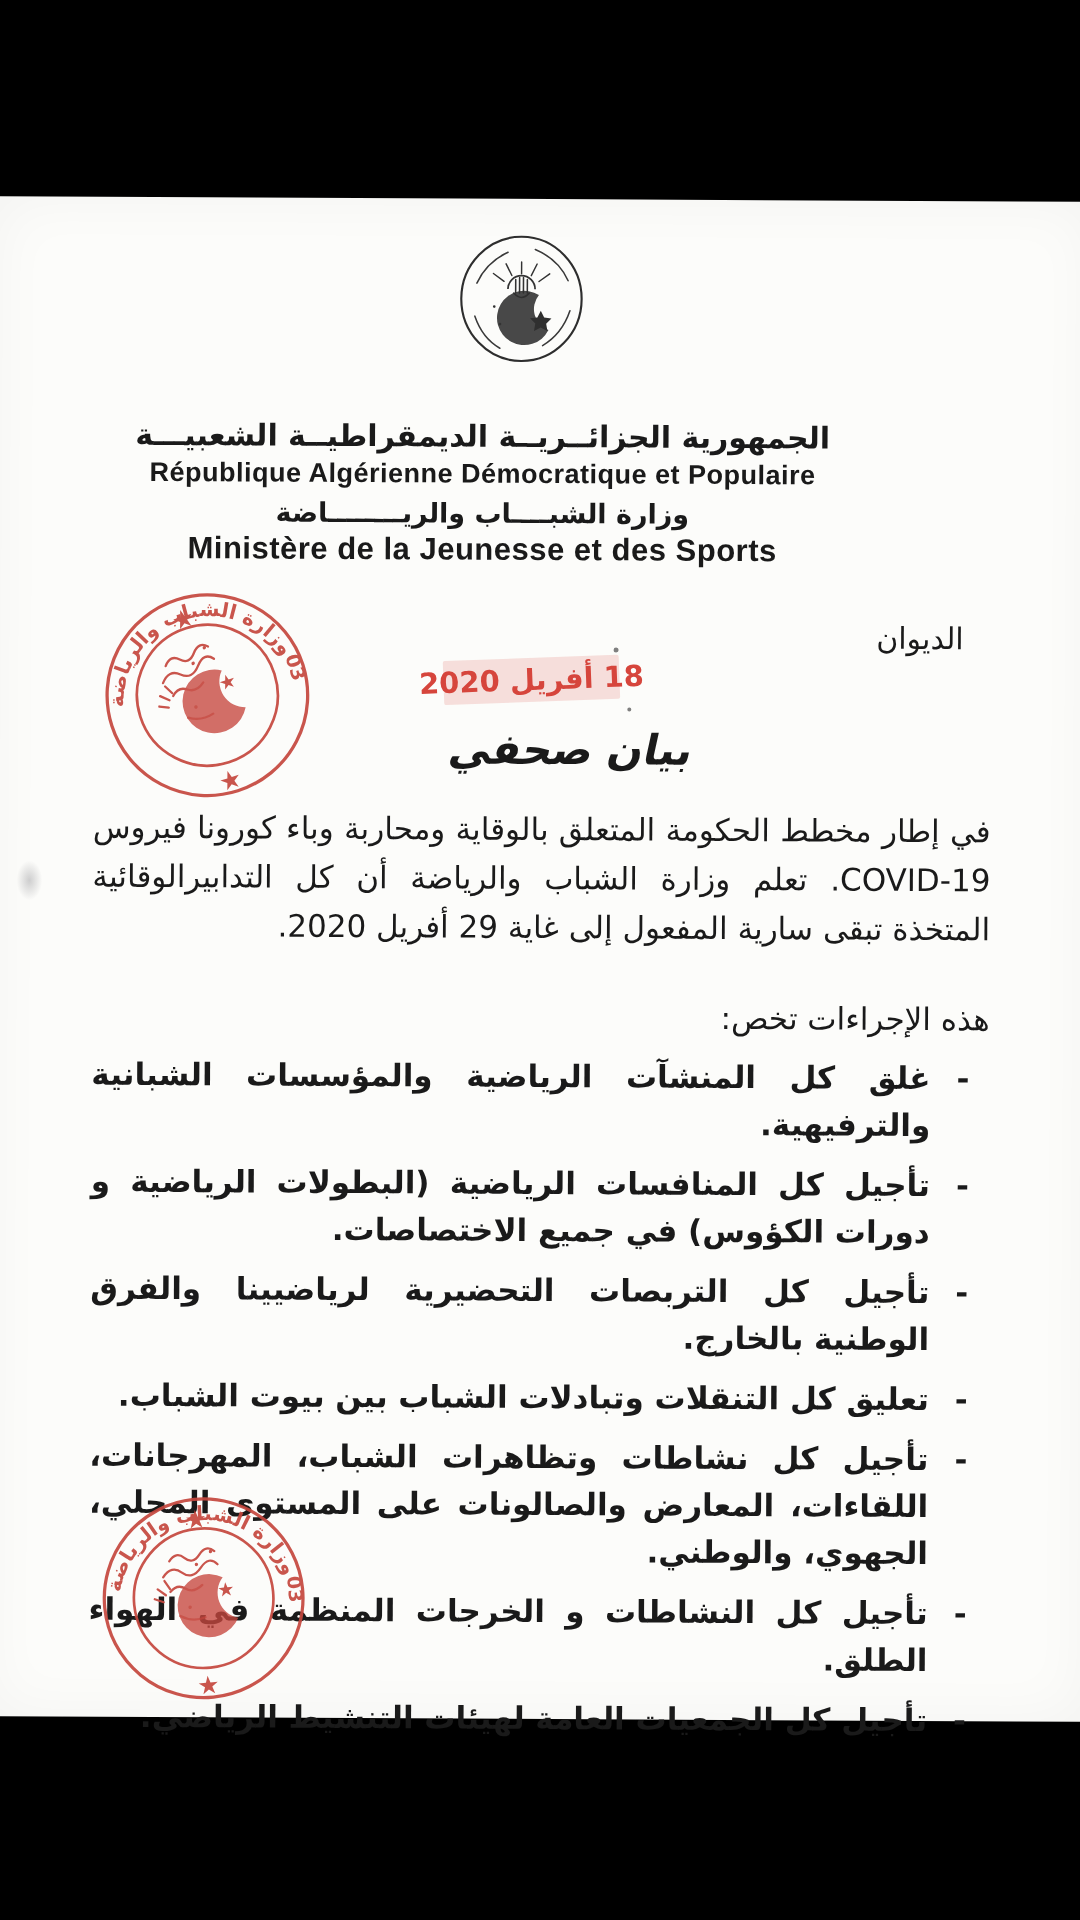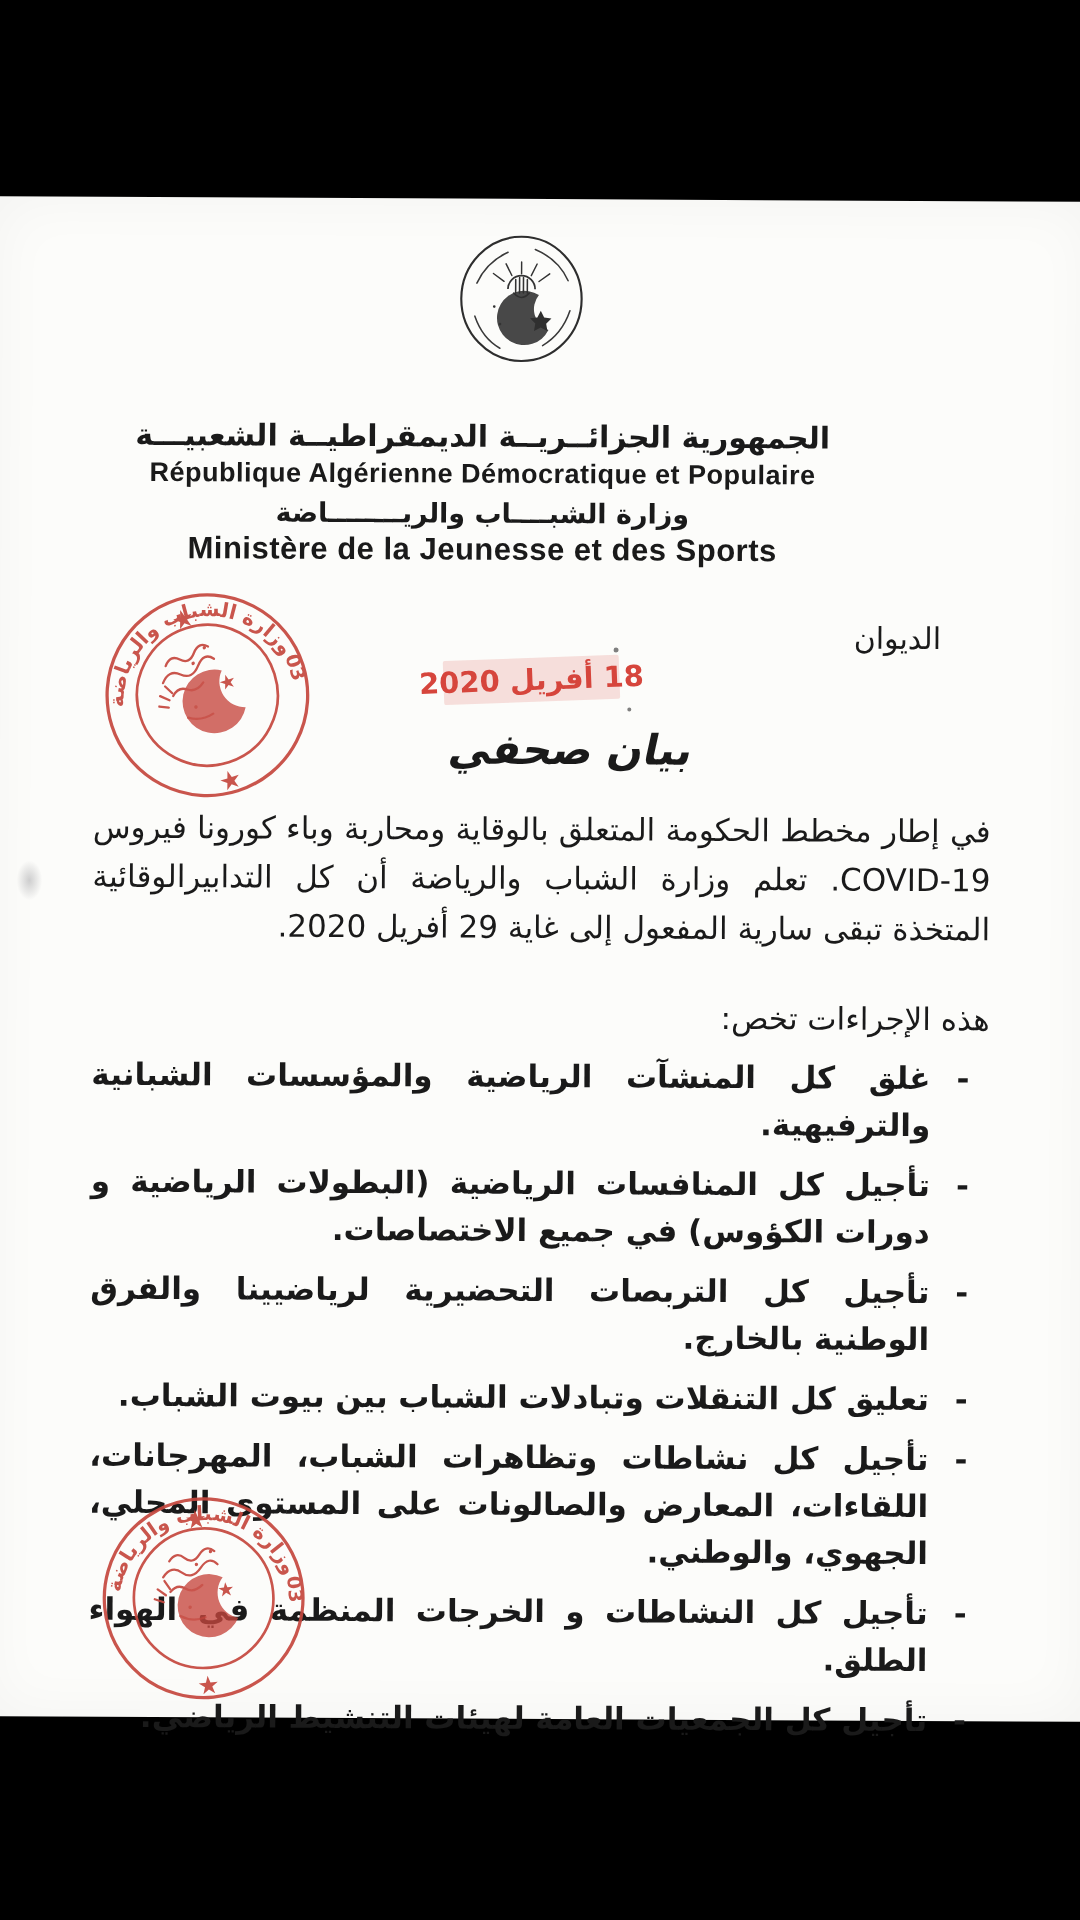--- a/index.html
+++ b/index.html
@@ -14,21 +14,21 @@
   }
   .abs{position:absolute;}
   
   .emblem{left:461px;top:34px;width:130px;height:132px;}
   .hdr{left:28px;width:920px;text-align:center;white-space:nowrap;}
   .hdr-ar1{top:220px;font-size:30px;font-weight:bold;direction:rtl;}
   .hdr-fr1{top:260px;font-size:27px;font-weight:bold;font-family:"Liberation Sans","DejaVu Sans",sans-serif;letter-spacing:.5px;}
   .hdr-ar2{top:299px;font-size:27px;font-weight:bold;direction:rtl;}
   .hdr-fr2{top:333px;font-size:31px;font-weight:bold;font-family:"Liberation Sans","DejaVu Sans",sans-serif;letter-spacing:.5px;}
   
-  .diwan{top:420px;left:860px;width:110px;font-size:30px;direction:rtl;text-align:left;}
+  .diwan{top:420px;left:860px;width:110px;font-size:30px;direction:rtl;text-align:right;}
   .datestamp{
     top:459px;left:450px;width:176px;height:44px;
     display:flex;align-items:center;justify-content:center;
     background:rgba(224,106,96,.20);border-radius:2px;
     color:#d6453c;font-weight:bold;font-size:29px;direction:rtl;white-space:nowrap;
     transform:rotate(-2.4deg);
   }
   .speck{width:5px;height:5px;border-radius:50%;background:#4a4a4a;opacity:.7;}
   .speck-1{left:620px;top:448px;}
   .speck-2{left:634px;top:508px;width:4px;height:4px;}

